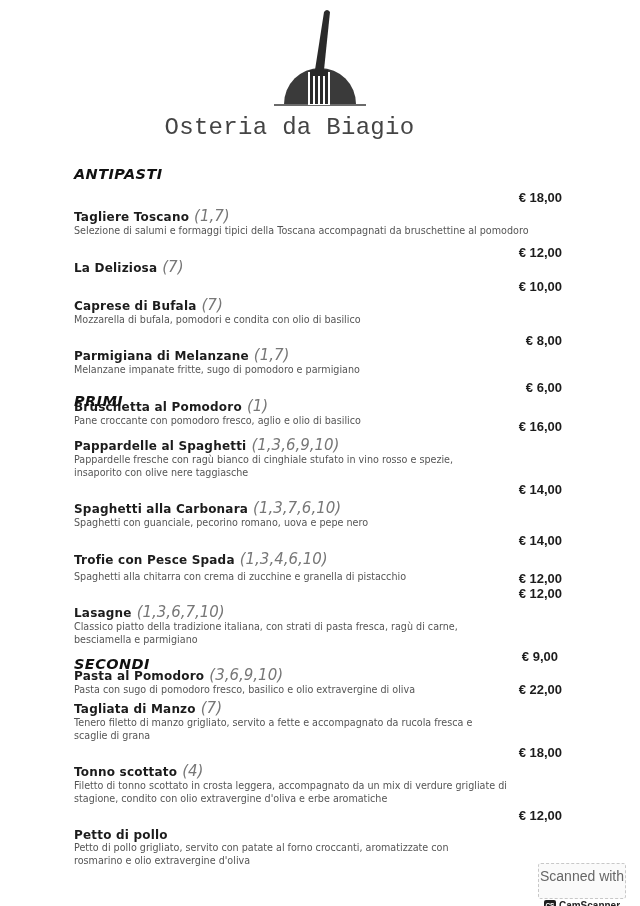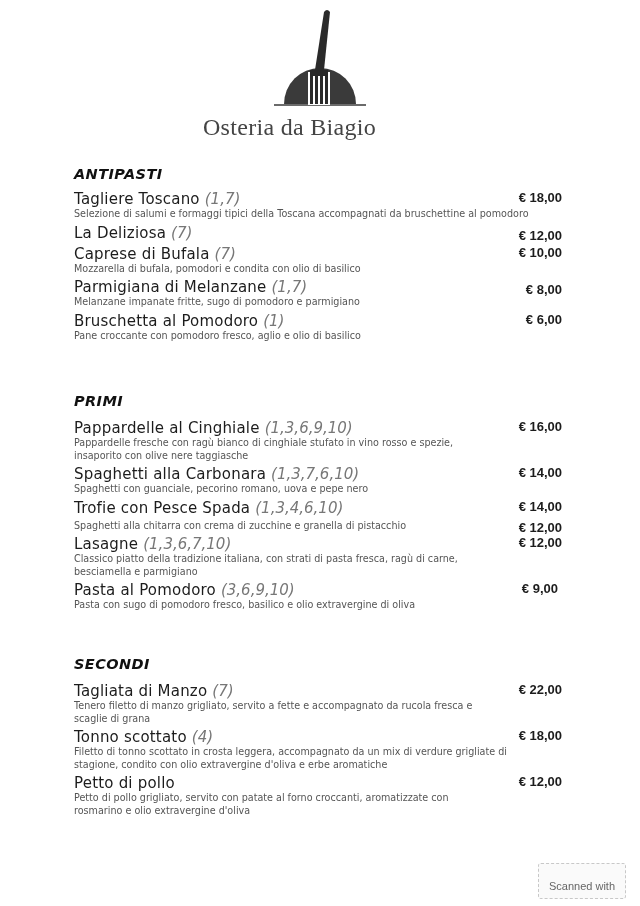--- a/index.html
+++ b/index.html
@@ -4,42 +4,42 @@
   <style>
     html, body { margin: 0; padding: 0; }
     body {
       width: 640px; height: 906px; background: #ffffff; position: relative; overflow: hidden;
       font-family: "DejaVu Sans", sans-serif; color: #1a1a1a;
     }
     .logo { position: absolute; left: 0; top: 0; width: 640px; height: 150px; }
     .logo svg { position: absolute; left: 272px; top: 8px; }
     .restaurant-name {
       position: absolute; left: 0; width: 579px; top: 114px; text-align: center;
-      font-family: Liberation Serif, serif; font-size: 24px; color: #444; letter-spacing: 0.3px;
+      font-family: Liberation Mono, monospace; font-size: 24px; color: #444; letter-spacing: 0.3px;
     }
     .section { position: absolute; left: 74px; width: 488px; }
     .section-title {
       font-family: "DejaVu Sans", sans-serif; font-weight: bold; font-style: italic;
       font-size: 14.5px; color: #111; margin: 0 0 8px 0; letter-spacing: 0.4px;
     }
     .item { position: relative; margin-bottom: 3px; }
     .item-head { display: flex; align-items: baseline; }
-    .item-name { font-weight: normal; font-size: 15px; color: #1c1c1c; letter-spacing: 0.2px; }
+    .item-name { font-weight: bold; font-size: 12px; color: #1c1c1c; letter-spacing: 0.2px; margin-top: 20px; }
     .item-allergens { font-style: italic; font-size: 15px; color: #777; margin-left: 5px; }
     .item-price {
       position: absolute; right: 0; top: 0; font-weight: bold; font-size: 13px; color: #1c1c1c;
       font-family: "Liberation Sans", sans-serif;
     }
     .item-desc { font-size: 9.6px; color: #555; line-height: 12.5px; max-width: 460px; }
     .scanner-badge {
       position: absolute; left: 538px; top: 863px; width: 86px; height: 34px;
       border: 1px dashed #c8c8c8; border-radius: 3px; background: #fafafa;
       font-family: "Liberation Sans", sans-serif; text-align: center;
     }
-    .scanner-top { font-size: 11px; color: #666; margin-top: 16px; }
+    .scanner-top { font-size: 14px; color: #666; margin-top: 4px; }
     .scanner-bottom { display: flex; align-items: center; justify-content: center; margin-top: 16px; }
     .cs-mark {
       width: 12px; height: 11px; background: #1f1f1f; color: #fff; font-size: 6.5px; font-weight: bold;
       border-radius: 2px; line-height: 11px; margin-right: 3px;
     }
     .scanner-brand { font-size: 10px; font-weight: bold; color: #222; }
   </style>
 </head>
 <body>
 
@@ -100,21 +100,21 @@
       </div>
     <span class="item-price">€ 6,00</span>
     <div class="item-desc">Pane croccante con pomodoro fresco, aglio e olio di basilico</div>
   </div>
 </div>
 
 <div class="section" style="top:393px;">
   <div class="section-title" style="margin-bottom:10px;">PRIMI</div>
   <div class="item">
     <div class="item-head">
-        <span class="item-name">Pappardelle al Cinghiale</span>
+        <span class="item-name">Pappardelle al Spaghetti</span>
         <span class="item-allergens">(1,3,6,9,10)</span>
       </div>
     <span class="item-price">€ 16,00</span>
     <div class="item-desc" style="max-width:420px;">Pappardelle fresche con ragù bianco di cinghiale stufato in vino rosso e spezie, insaporito con olive nere taggiasche</div>
   </div>
   <div class="item">
     <div class="item-head">
         <span class="item-name">Spaghetti alla Carbonara</span>
         <span class="item-allergens">(1,3,7,6,10)</span>
       </div>

